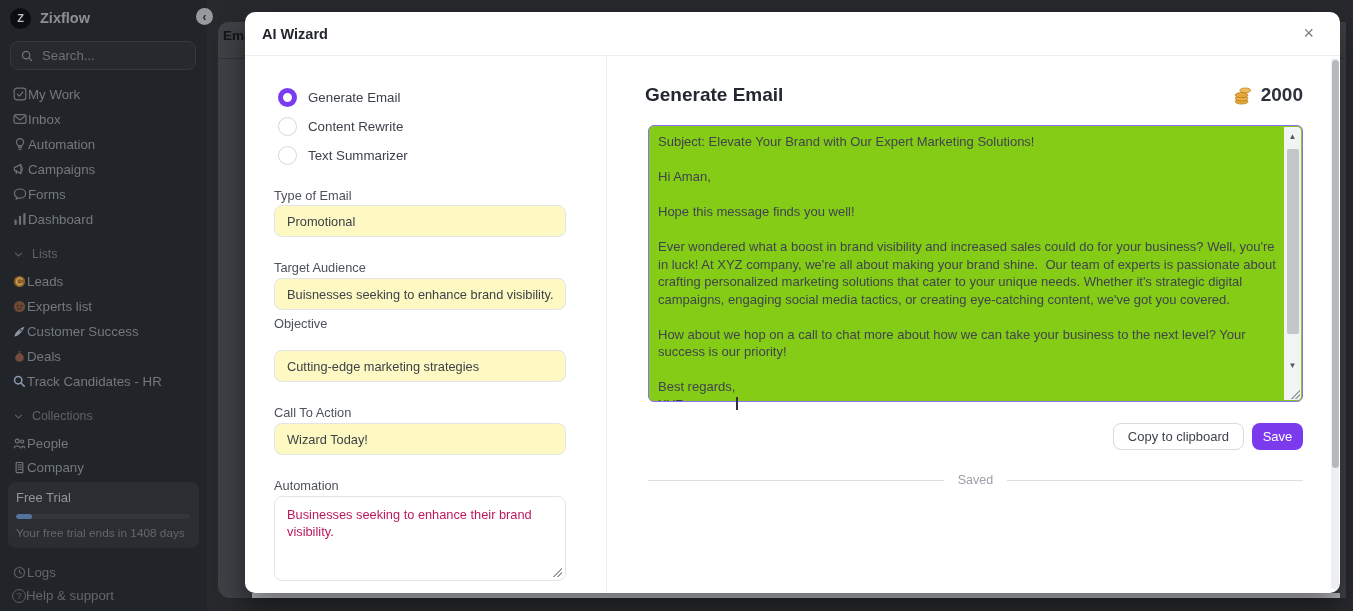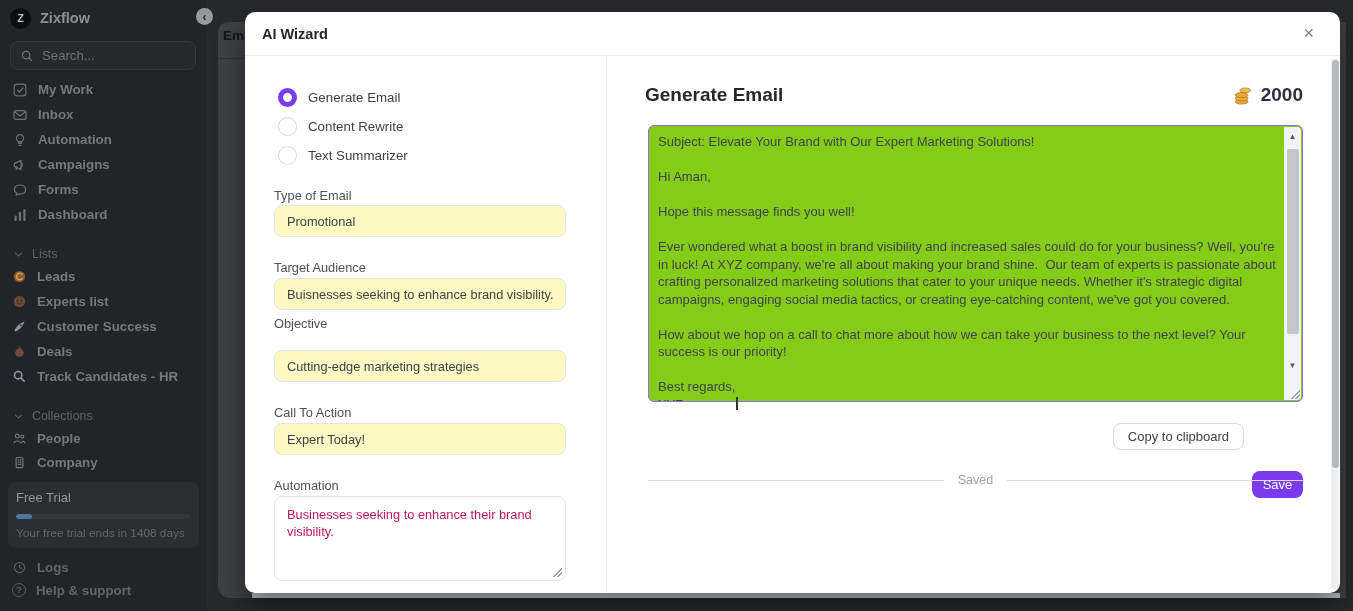--- a/index.html
+++ b/index.html
@@ -2,21 +2,21 @@
 <html><head>
 <meta charset="utf-8">
 <style>
   * { margin:0; padding:0; box-sizing:border-box; }
   html,body { width:1353px; height:611px; overflow:hidden; }
   body { position:relative; background:#27292c; font-family:"Liberation Sans", sans-serif; }
   .abs { position:absolute; }
 
   
   .sidebar { left:0; top:0; width:207px; height:611px; background:#212429; }
-  .srow { left:12px; height:20px; display:flex; align-items:flex-start; gap:10px; color:#74787f; font-size:13.3px;font-weight:bold; }
+  .srow { left:12px; height:20px; display:flex; align-items:flex-end; gap:0; color:#74787f; font-size:13.3px; }
   .srow svg { flex:0 0 auto; }
   .brand { left:10px; top:6px; height:24px; display:flex; align-items:center; gap:9px; }
   .logo { width:21px; height:21px; border-radius:50%; background:#0b0d10; color:#b9bdc2; font-size:11px; font-weight:700; display:flex; align-items:center; justify-content:center; }
   .brandname { color:#8d9196; font-size:14.5px; font-weight:600; }
   .searchbox { left:10px; top:41px; width:186px; height:29px; background:#26292d; border:1px solid #35393e; border-radius:8px; display:flex; align-items:center; gap:8px; padding:0 9px; color:#6d7178; font-size:13.2px; }
   .secthdr { left:13px; height:16px; display:flex; align-items:center; gap:8px; color:#5e6268; font-size:12.4px; }
   .trialcard { left:8px; top:482px; width:191px; height:66px; background:#2a2d31; border-radius:8px; padding:8px; }
   .trialtitle { color:#92969b; font-size:13px; font-weight:500; }
   .trialtrack { margin-top:9px; width:174px; height:5px; border-radius:3px; background:#33373c; overflow:hidden; }
   .trialfill { display:block; width:16px; height:5px; border-radius:3px; background:#53739c; }
@@ -53,21 +53,21 @@
   .outbox { left:403px; top:113px; width:655px; height:277px; border:1.6px solid #8f6ef5; border-radius:6px; background:#84cc16; }
   .outtext { position:absolute; left:0; top:0; right:22px; bottom:0; padding:7px 4px 7px 9px; font-size:13px; line-height:17.5px; color:#40454d; white-space:pre-wrap; overflow:hidden; }
   .caret { position:absolute; left:87px; top:271px; width:1.5px; height:13px; background:#2f343a; }
   .sbar { position:absolute; right:1px; top:1px; bottom:1px; width:17px; background:#f3f3f5; border-radius:0 4px 4px 0; }
   .sarrow { position:absolute; left:0; width:17px; text-align:center; font-size:8px; color:#54585e; }
   .sthumb { position:absolute; left:2.5px; width:12px; background:#c5c6ca; border-radius:2px; }
   .rz { position:absolute; width:9px; height:9px; background:linear-gradient(135deg, transparent 0 48%, #9aa0a6 48% 56%, transparent 56% 70%, #9aa0a6 70% 78%, transparent 78%); }
   .btnrow { right:37px; top:411px; display:flex; gap:8px; }
   .btn { height:27px; border-radius:8px; font-size:13px; display:flex; align-items:center; justify-content:center; cursor:pointer; }
   .btn.ghost { padding:0 14px; border:1px solid #d8dade; background:#fff; color:#3e434a; }
-  .btn.primary { width:51px; background:#7c3aed; color:#ffffff; font-weight:500;margin-top:48px; }
+  .btn.primary { width:51px; background:#7c3aed; color:#ffffff; font-weight:500; }
   .savedrow { left:403px; top:461px; width:655px; display:flex; align-items:center; gap:14px; }
   .savedrow .line { flex:1; height:1px; background:#dcdee2; }
   .savedrow .txt { color:#9ba0a7; font-size:12.5px; }
   .modalbar { right:1px; top:46px; width:8px; height:531px; background:#eeeff1; border-radius:4px; }
   .modalthumb { position:absolute; left:0.5px; top:2px; width:7px; height:408px; background:#b5b8bc; border-radius:4px; }
 </style>
 </head>
 <body>
 
 <div class="abs sidebar">
@@ -289,21 +289,21 @@
       <span>Buisnesses seeking to enhance brand visibility.</span>
     </div>
 
   <div class="abs flabel" style="top:304px">Objective</div>
   <div class="abs finput" style="top:338px">
       <span>Cutting-edge marketing strategies</span>
     </div>
 
   <div class="abs flabel" style="top:393px">Call To Action</div>
   <div class="abs finput" style="top:411px">
-      <span>Expert Today!</span>
+      <span>Wizard Today!</span>
     </div>
 
   <div class="abs flabel" style="top:466px">Automation</div>
   <div class="abs ftext" style="top:484px">
     <span>Businesses seeking to enhance their brand visibility.</span>
     <span class="rz" style="right:3px;bottom:3px"></span>
   </div>
 
   <div class="abs rheading">Generate Email</div>
   <div class="abs credits">

